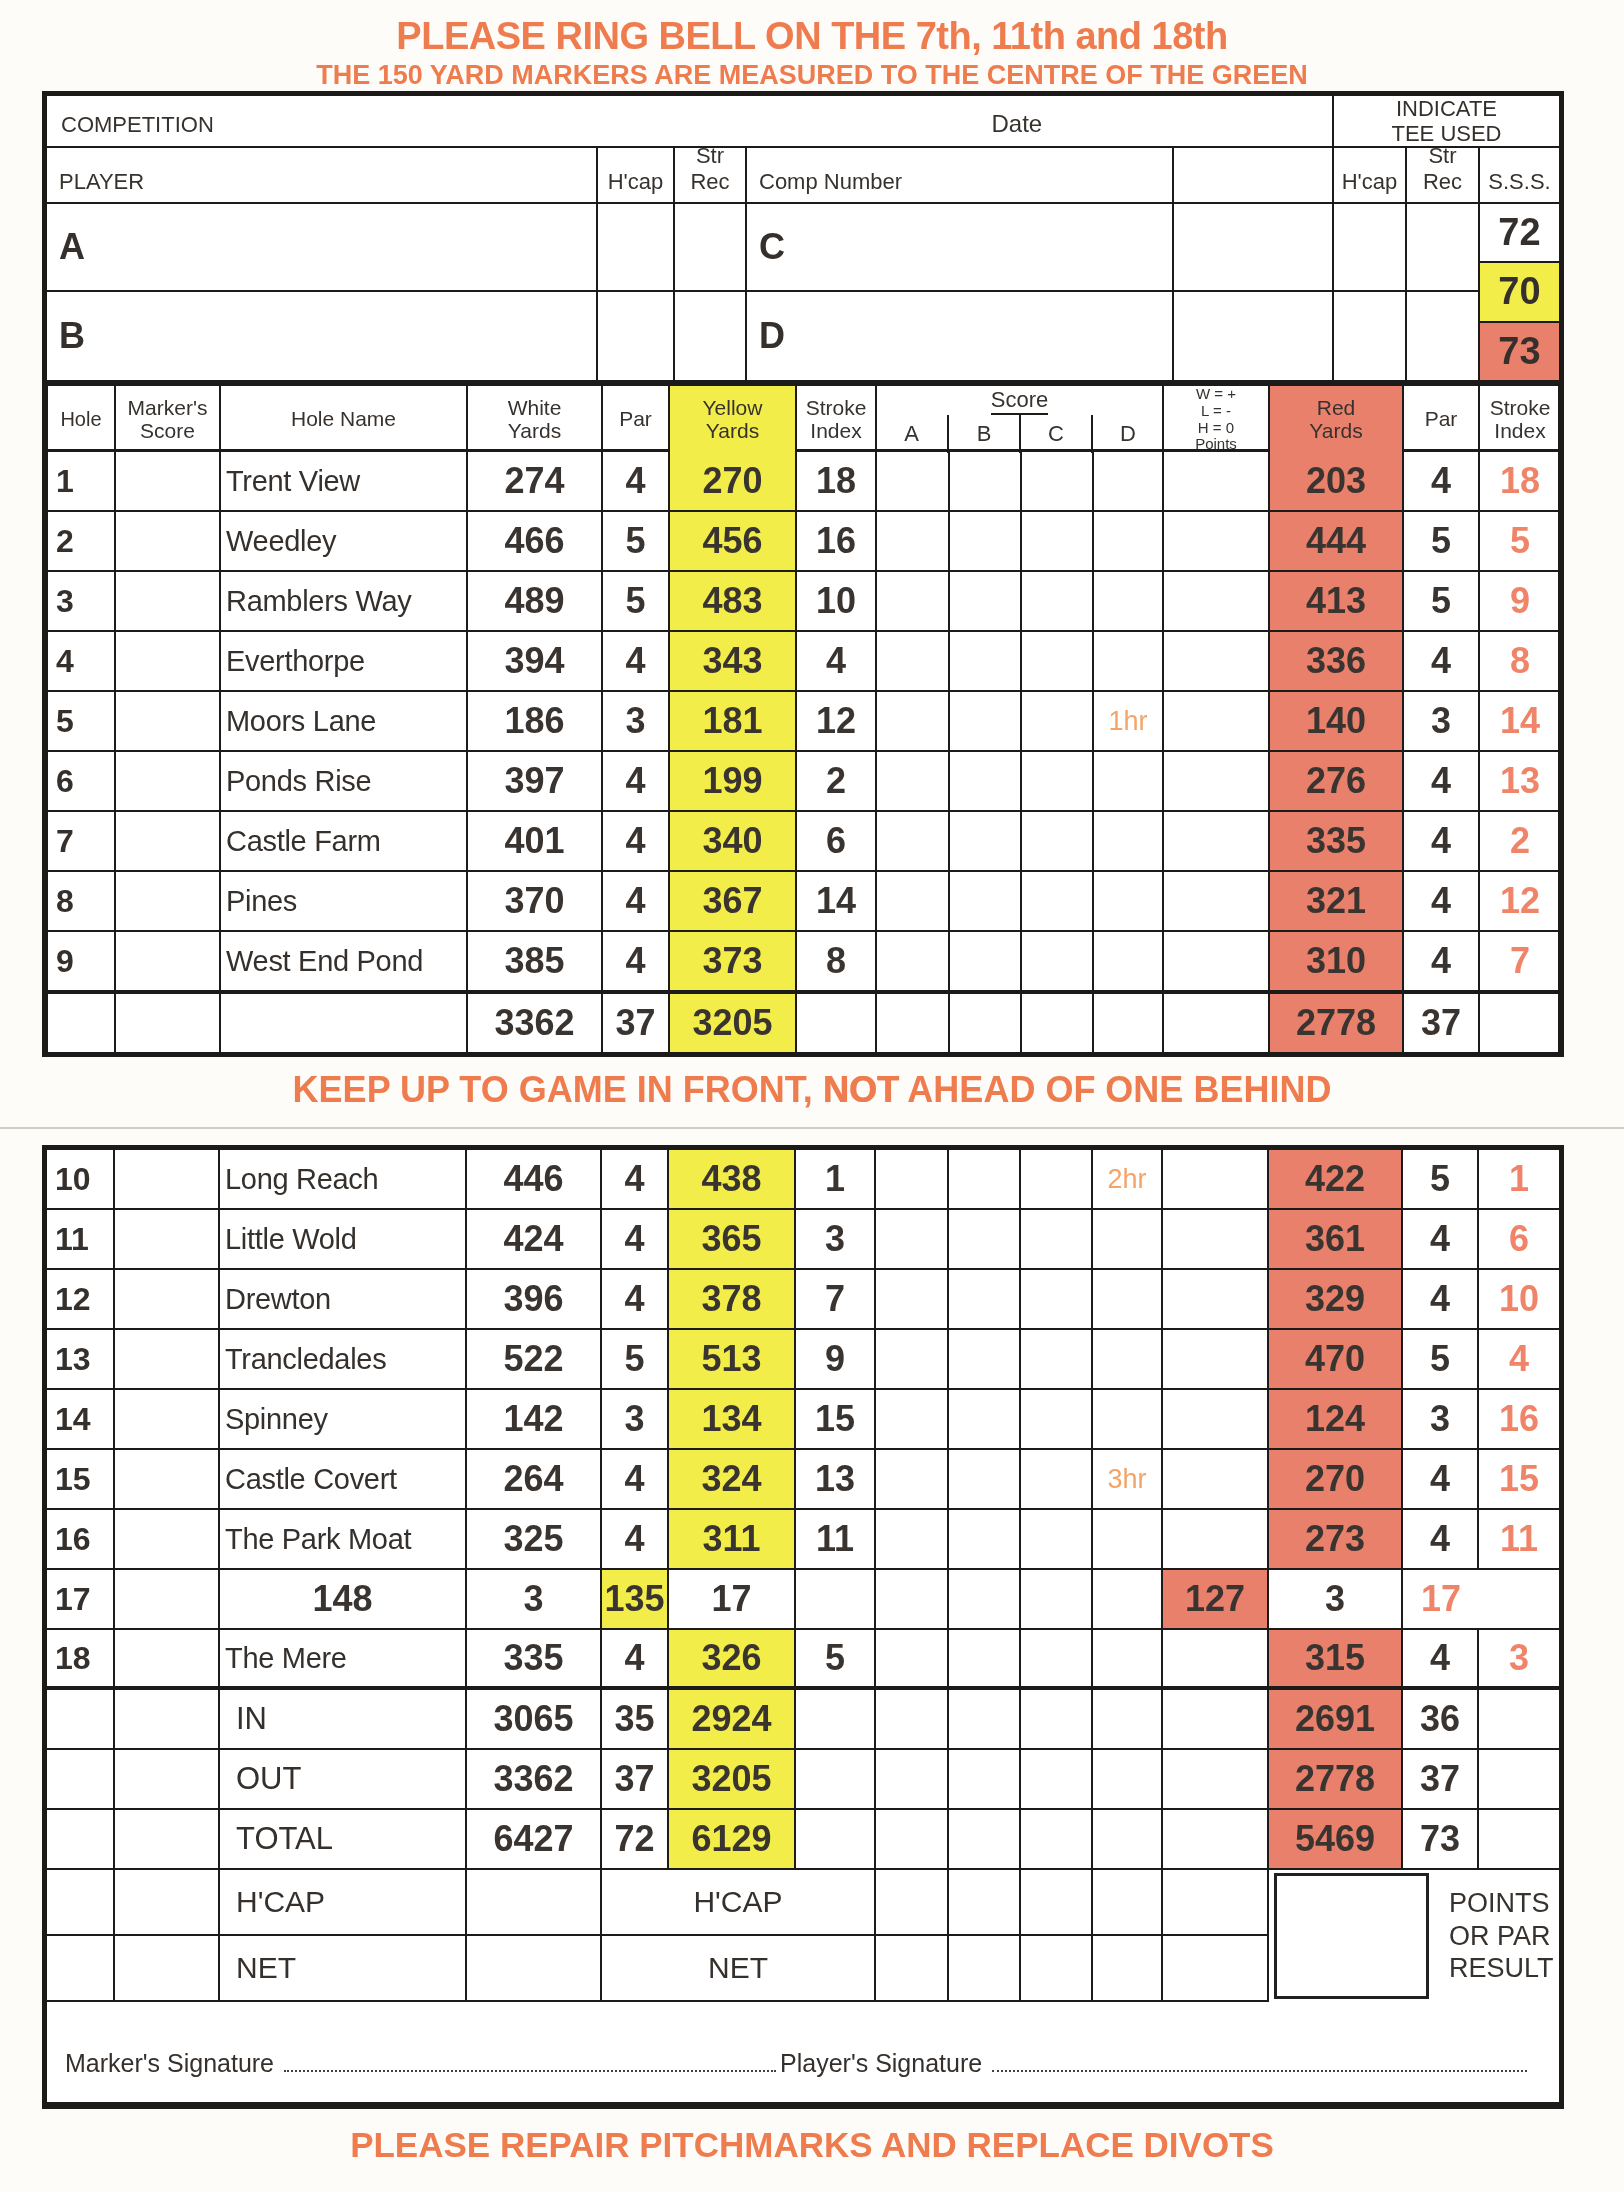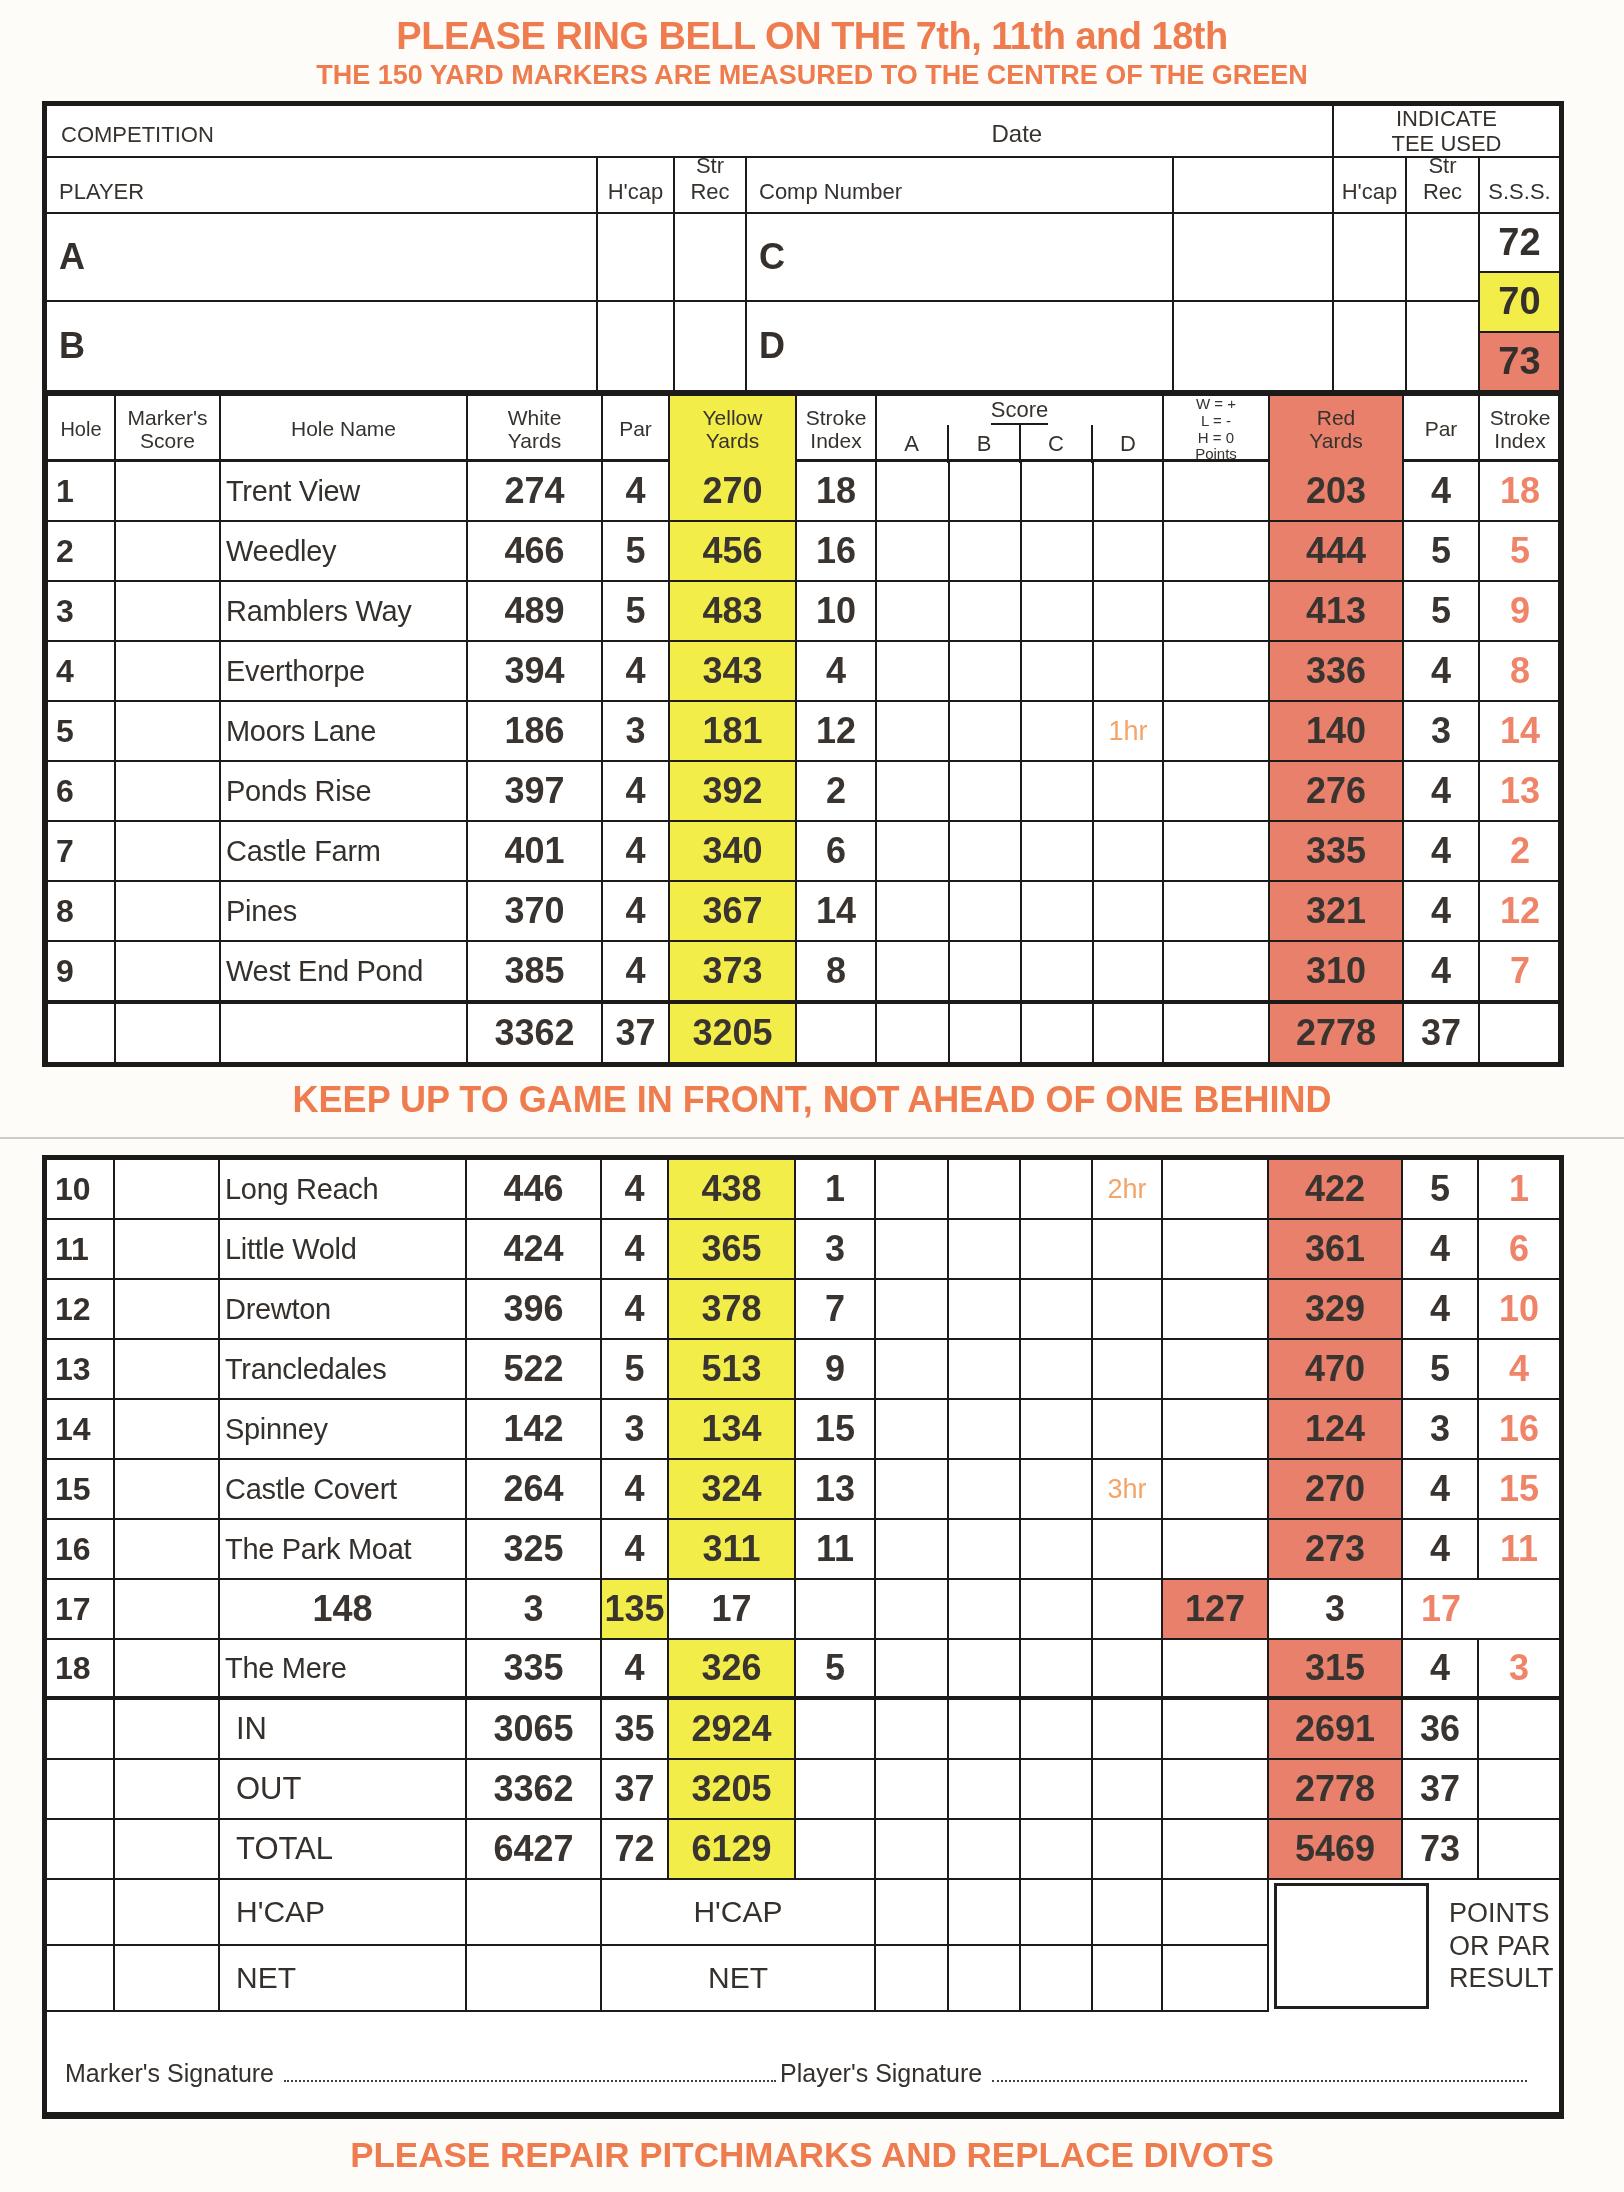--- a/index.html
+++ b/index.html
@@ -10,21 +10,21 @@
   html,body{width:1624px;height:2192px;overflow:hidden}
   body{background:var(--paper);font-family:"Liberation Sans",sans-serif;color:var(--txt);}
   .banner{width:100%;text-align:center;color:var(--orange);font-weight:800}
   .banner1{padding-top:15px;font-size:38px;letter-spacing:-0.5px}
   .banner2{font-size:27px;margin-top:2px}
   .midbanner{font-size:36px;margin-top:12px}
   .midbanner .hard{font-weight:900;text-shadow:0.8px 0 currentColor}
   .bottombanner{font-size:35px;margin-top:16px}
   .fold{height:2px;background:#cfccc5;margin-top:16px}
   .card{width:1522px;margin-left:42px}
-  .card1{margin-top:10px}
+  .card1{}
   
   .info{display:grid;grid-template-columns:551px 77px 72px 427px 160px 73px 73px 79px;
         grid-template-rows:52px 56px 88px 88px;border:5px solid var(--ink);border-bottom:none;background:#fff}
   .ic{border-right:2px solid var(--ink);border-bottom:2px solid var(--ink);display:flex}
   .ic.norb{border-right:none}.ic.nobb{border-bottom:none}
   .lbl{font-size:22px;color:#37322e}
   .bl{align-items:flex-end;padding:0 0 7px 12px}
   .bc{align-items:flex-end;justify-content:center;text-align:center;padding-bottom:7px}
   .pre{white-space:pre-line}
   .competition-cell{grid-column:1/6;position:relative;align-items:flex-end;padding:0 0 8px 14px}
@@ -249,21 +249,21 @@
           <div class="c num redc">140</div>
           <div class="c num">3</div>
           <div class="c num rsi nobr">14</div>
         </div>
         <div class="trow cols15">
           <div class="c hole">6</div>
           <div class="c"></div>
           <div class="c name">Ponds Rise</div>
           <div class="c num">397</div>
           <div class="c num">4</div>
-          <div class="c num yel">392</div>
+          <div class="c num yel">199</div>
           <div class="c num">2</div>
           <div class="c"></div>
           <div class="c"></div>
           <div class="c"></div>
           <div class="c note"></div>
           <div class="c"></div>
           <div class="c num redc">276</div>
           <div class="c num">4</div>
           <div class="c num rsi nobr">13</div>
         </div>

